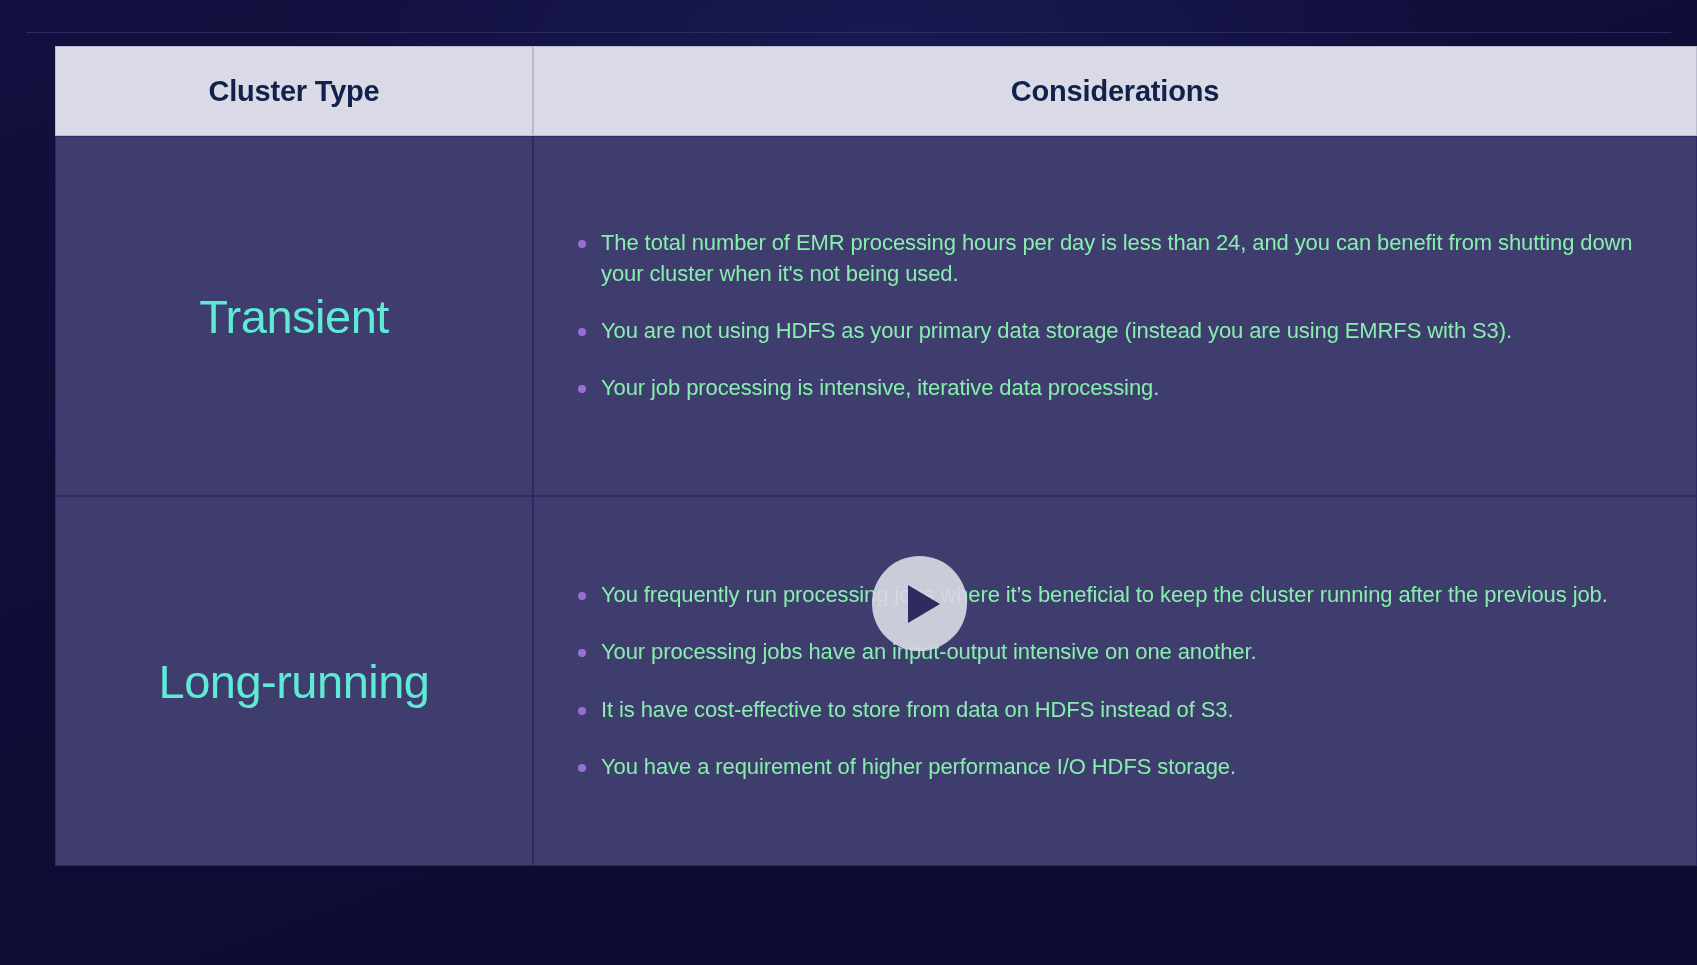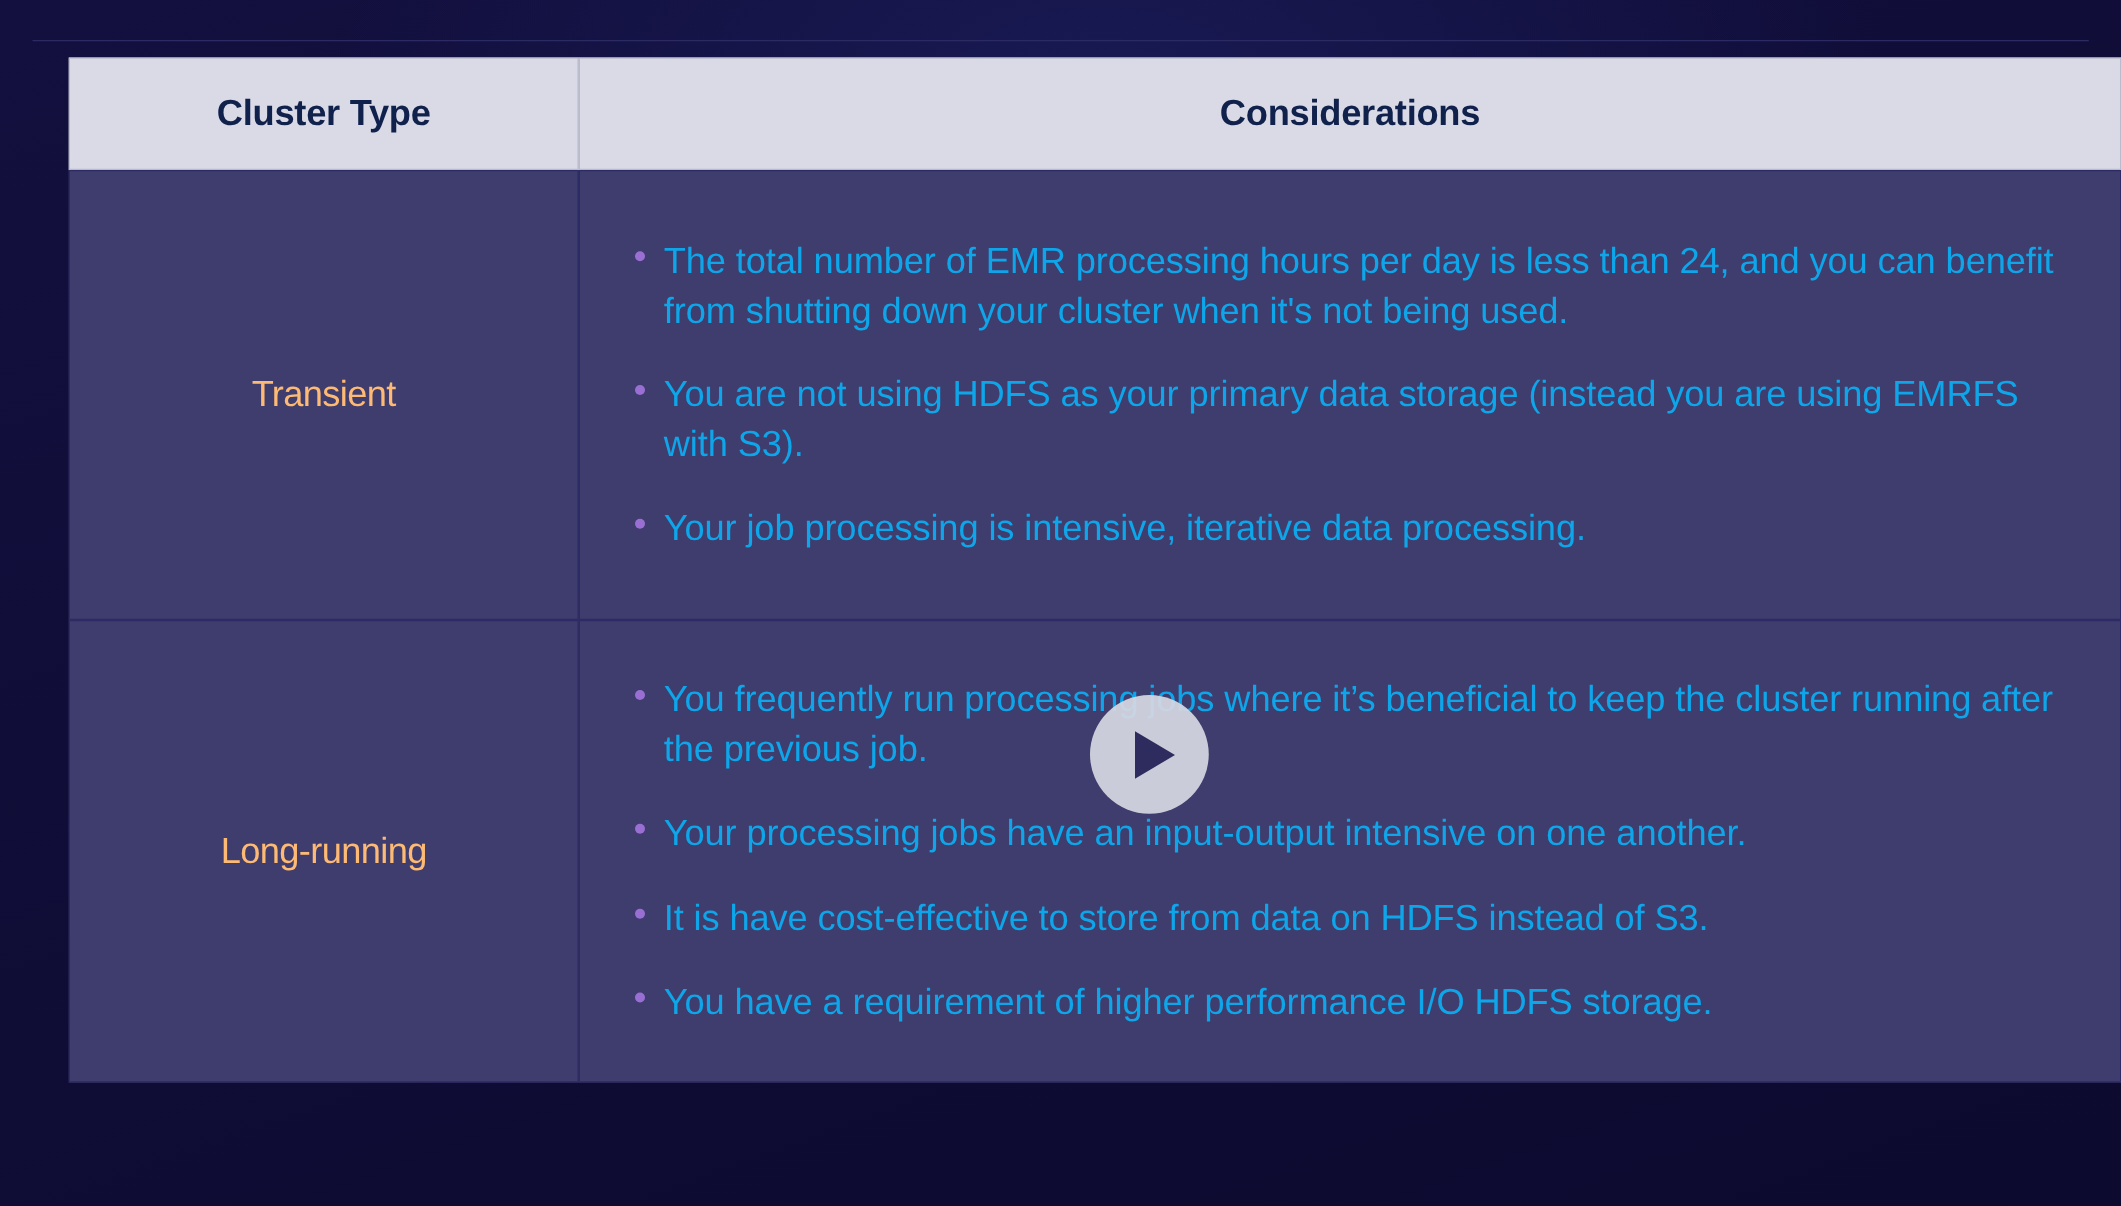--- a/index.html
+++ b/index.html
@@ -70,21 +70,21 @@
   }
 
   .trow { display: table-row; }
 
   .cell-type, .cell-cons {
     display: table-cell;
     vertical-align: middle;
     border: 1px solid #292563;
   }
 
-  .cell-type { width: 408px; }
+  .cell-type { width: 478px; }
 
   
   .hrow .cell-type,
   .hrow .cell-cons {
     background: #d9dae6;
     height: 90px;
     text-align: center;
     border-color: #b9bacb;
   }
 
@@ -104,36 +104,36 @@
 
   .brow.row-transient .cell-type,
   .brow.row-transient .cell-cons { height: 360px; }
 
   .brow.row-long .cell-type,
   .brow.row-long .cell-cons { height: 370px; }
 
   .type-label {
     display: block;
     text-align: center;
-    color: #fdba74;
-    font-size: 29px;
+    color: #5eead4;
+    font-size: 47px;
     font-weight: 400;
     letter-spacing: -0.5px;
   }
 
   .bullets {
     padding: 6px 30px 6px 42px;
   }
 
   .bullet {
     position: relative;
     padding-left: 25px;
     margin: 0 0 27px 0;
-    color: #0ea5e9;
-    font-size: 29px;
+    color: #86efac;
+    font-size: 22px;
     line-height: 1.38;
     letter-spacing: -0.1px;
   }
 
   .bullet:last-child { margin-bottom: 0; }
 
   .bullet::before {
     content: "";
     position: absolute;
     left: 2px;

